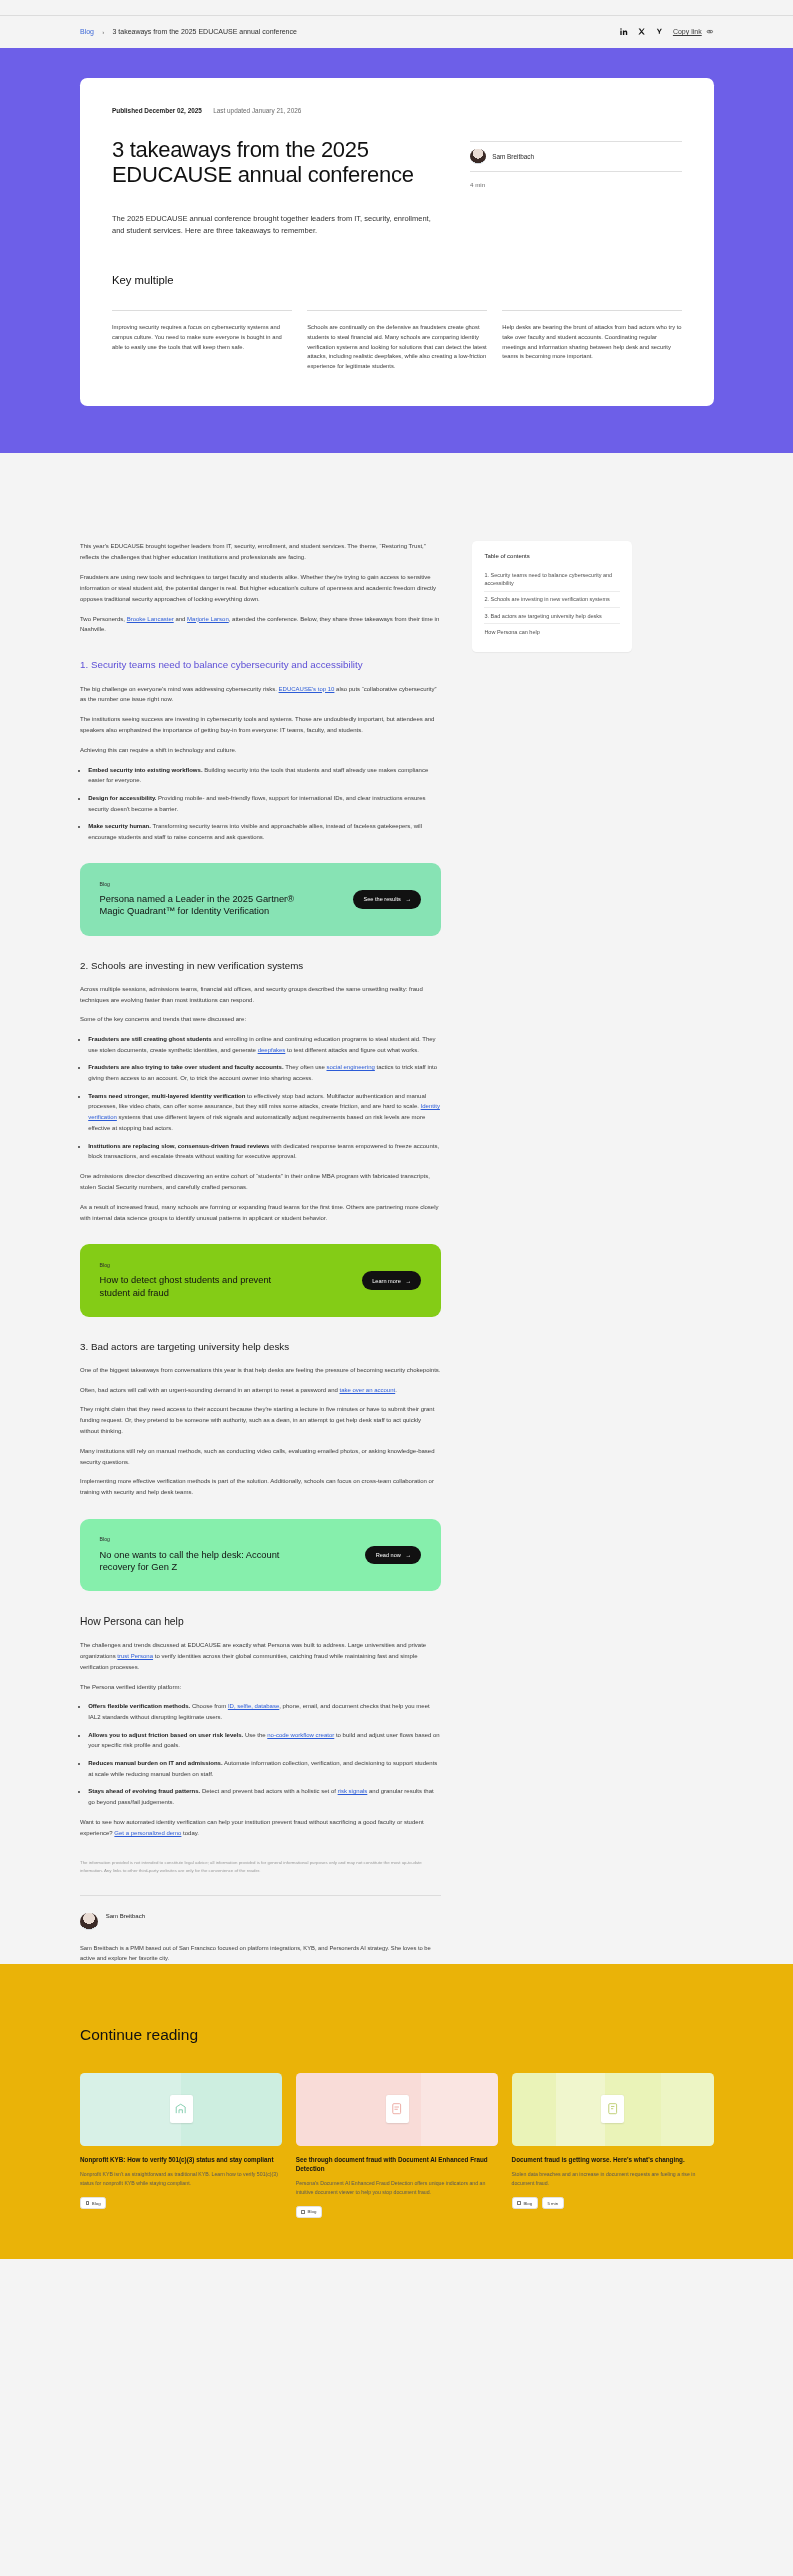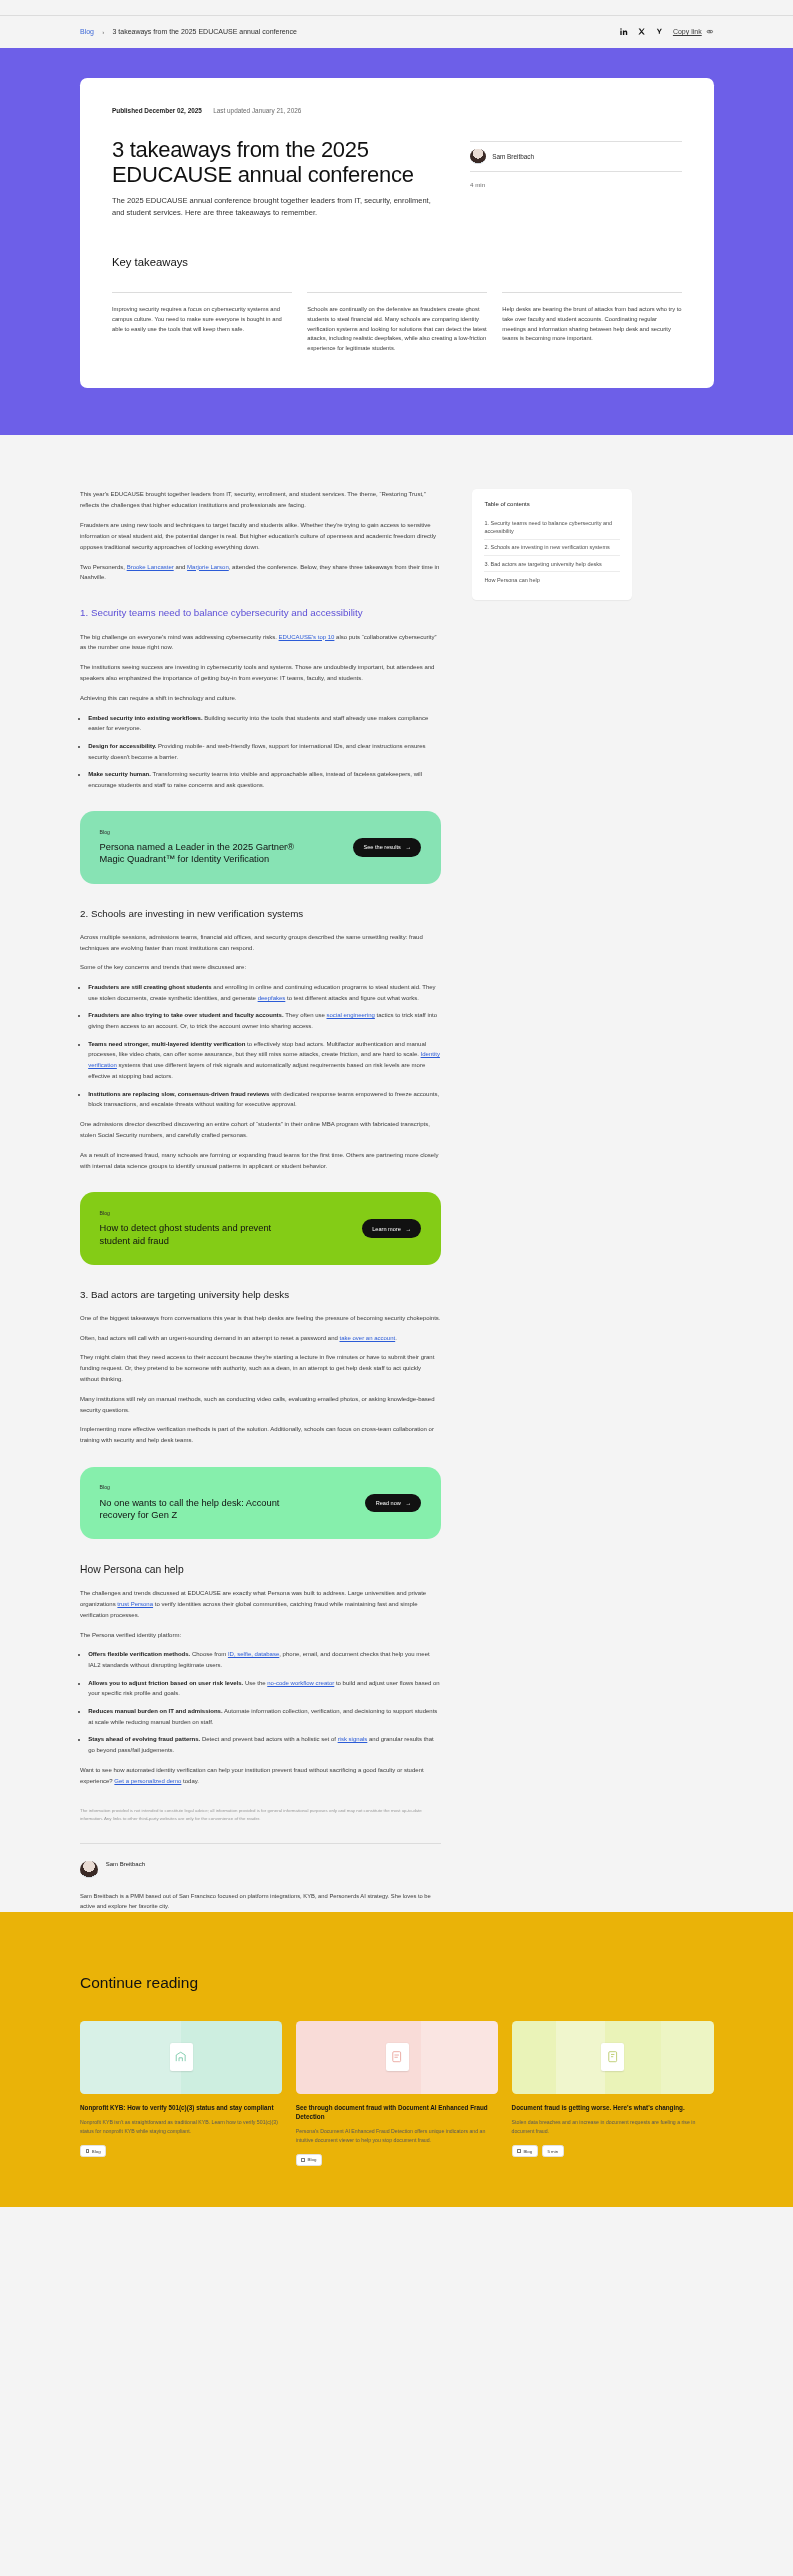--- a/index.html
+++ b/index.html
@@ -37,40 +37,40 @@
     border-radius:7.2px; padding:29px 32px 34px;
   }
   .meta { font-size:6.4px; color:#6a6a6a; display:flex; gap:11.3px; }
   .meta b { color:#1b1b1b; font-weight:700; }
   .hero-top { display:flex; gap:28px; margin-top:23px; }
   .hero-left { width:330px; }
   h1.title {
     font-size:22px; line-height:1.16; font-weight:400; letter-spacing:-0.3px;
     color:#111;
   }
-  .dek { margin-top:7px; font-size:7.5px; line-height:1.65; color:#333; }
+  .dek { margin-top:25px; font-size:7.5px; line-height:1.65; color:#333; }
   .hero-right { flex:1; padding-top:4.1px; }
   .authrow {
     border-top:0.5px solid #dfdfdf; border-bottom:0.5px solid #dfdfdf;
     padding:7.2px 0; display:flex; align-items:center; gap:6.7px;
   }
   .avatar {
     width:15.5px; height:15.5px; border-radius:50%;
     background:radial-gradient(circle at 50% 30%, #e9dcd4 0 38%, #3a2a26 39% 72%, #cfd8de 73%);
     flex:none; overflow:hidden;
   }
   .authname { font-size:6.4px; color:#2a2a2a; }
   .readtime { font-size:6.2px; color:#6a6a6a; margin-top:8.2px; }
   h2.kt { font-size:11.3px; font-weight:400; margin-top:37px; color:#111; }
   .ktgrid { display:flex; gap:15.5px; margin-top:24px; }
   .ktcol { flex:1; border-top:0.5px solid #dcdcdc; padding-top:11.3px;
            font-size:5.8px; line-height:1.72; color:#3b3b3b; }
 
   
-  .bodywrap { background:#f4f4f4; padding:54px 16px 0; }
+  .bodywrap { background:#f4f4f4; padding:54px 16px 0;margin-top:34px; }
   .bodyinner { width:634px; margin:0 auto; display:flex; gap:31px; align-items:flex-start; }
   .col-main { width:361px; }
   .col-side { width:160px; position:relative; }
 
   .p { font-size:6px; line-height:1.82; color:#3a3a3a; margin-bottom:8.8px; }
   h3.sec {
     font-size:9.8px; font-weight:400; line-height:1.32; color:#5d4fd6;
     margin:24px 0 11.3px;
   }
   h3.sec.dark { color:#1b1b1b; }
@@ -85,21 +85,21 @@
   }
   .toc-h { font-size:6px; color:#1a1a1a; margin-bottom:8.2px; }
   .toc a {
     display:block; font-size:5.5px; line-height:1.5; color:#4f4f4f;
     text-decoration:none; padding:3.6px 0; border-top:0.5px solid #ececec;
   }
   .toc a:first-of-type { border-top:0; }
 
   
   .cta {
-    border-radius:14px; padding:17.5px 19.6px; margin:20.6px 0 23px;
+    border-radius:9px; padding:17.5px 19.6px; margin:20.6px 0 23px;
     display:flex; align-items:center; justify-content:space-between; gap:13.4px;
   }
   .cta .lbl { font-size:5.2px; color:#2c2c2c; margin-bottom:6.2px; }
   .cta .hl { font-size:9.3px; line-height:1.35; font-weight:400; color:#121212; max-width:201px; }
   .btn {
     flex:none; background:#111; color:#fff; border:0; border-radius:515px;
     font-family:inherit; font-size:5.6px; padding:6.2px 10.3px;
     display:flex; align-items:center; gap:4.6px; cursor:pointer; white-space:nowrap;
   }
   .btn .arr { font-size:5.7px; }
@@ -197,21 +197,21 @@
       </div>
       <div class="hero-right">
         <div class="authrow">
           <span class="avatar"></span>
           <span class="authname">Sam Breitbach</span>
         </div>
         <div class="readtime">4 min</div>
       </div>
     </div>
 
-    <h2 class="kt">Key takeaways</h2>
+    <h2 class="kt">Key multiple</h2>
     <div class="ktgrid">
       <div class="ktcol">Improving security requires a focus on cybersecurity systems and campus culture. You need to make sure everyone is bought in and able to easily use the tools that will keep them safe.</div>
       <div class="ktcol">Schools are continually on the defensive as fraudsters create ghost students to steal financial aid. Many schools are comparing identity verification systems and looking for solutions that can detect the latest attacks, including realistic deepfakes, while also creating a low-friction experience for legitimate students.</div>
       <div class="ktcol">Help desks are bearing the brunt of attacks from bad actors who try to take over faculty and student accounts. Coordinating regular meetings and information sharing between help desk and security teams is becoming more important.</div>
     </div>
   </div>
 </section>
 
 <section class="bodywrap">
   <div class="bodyinner">

